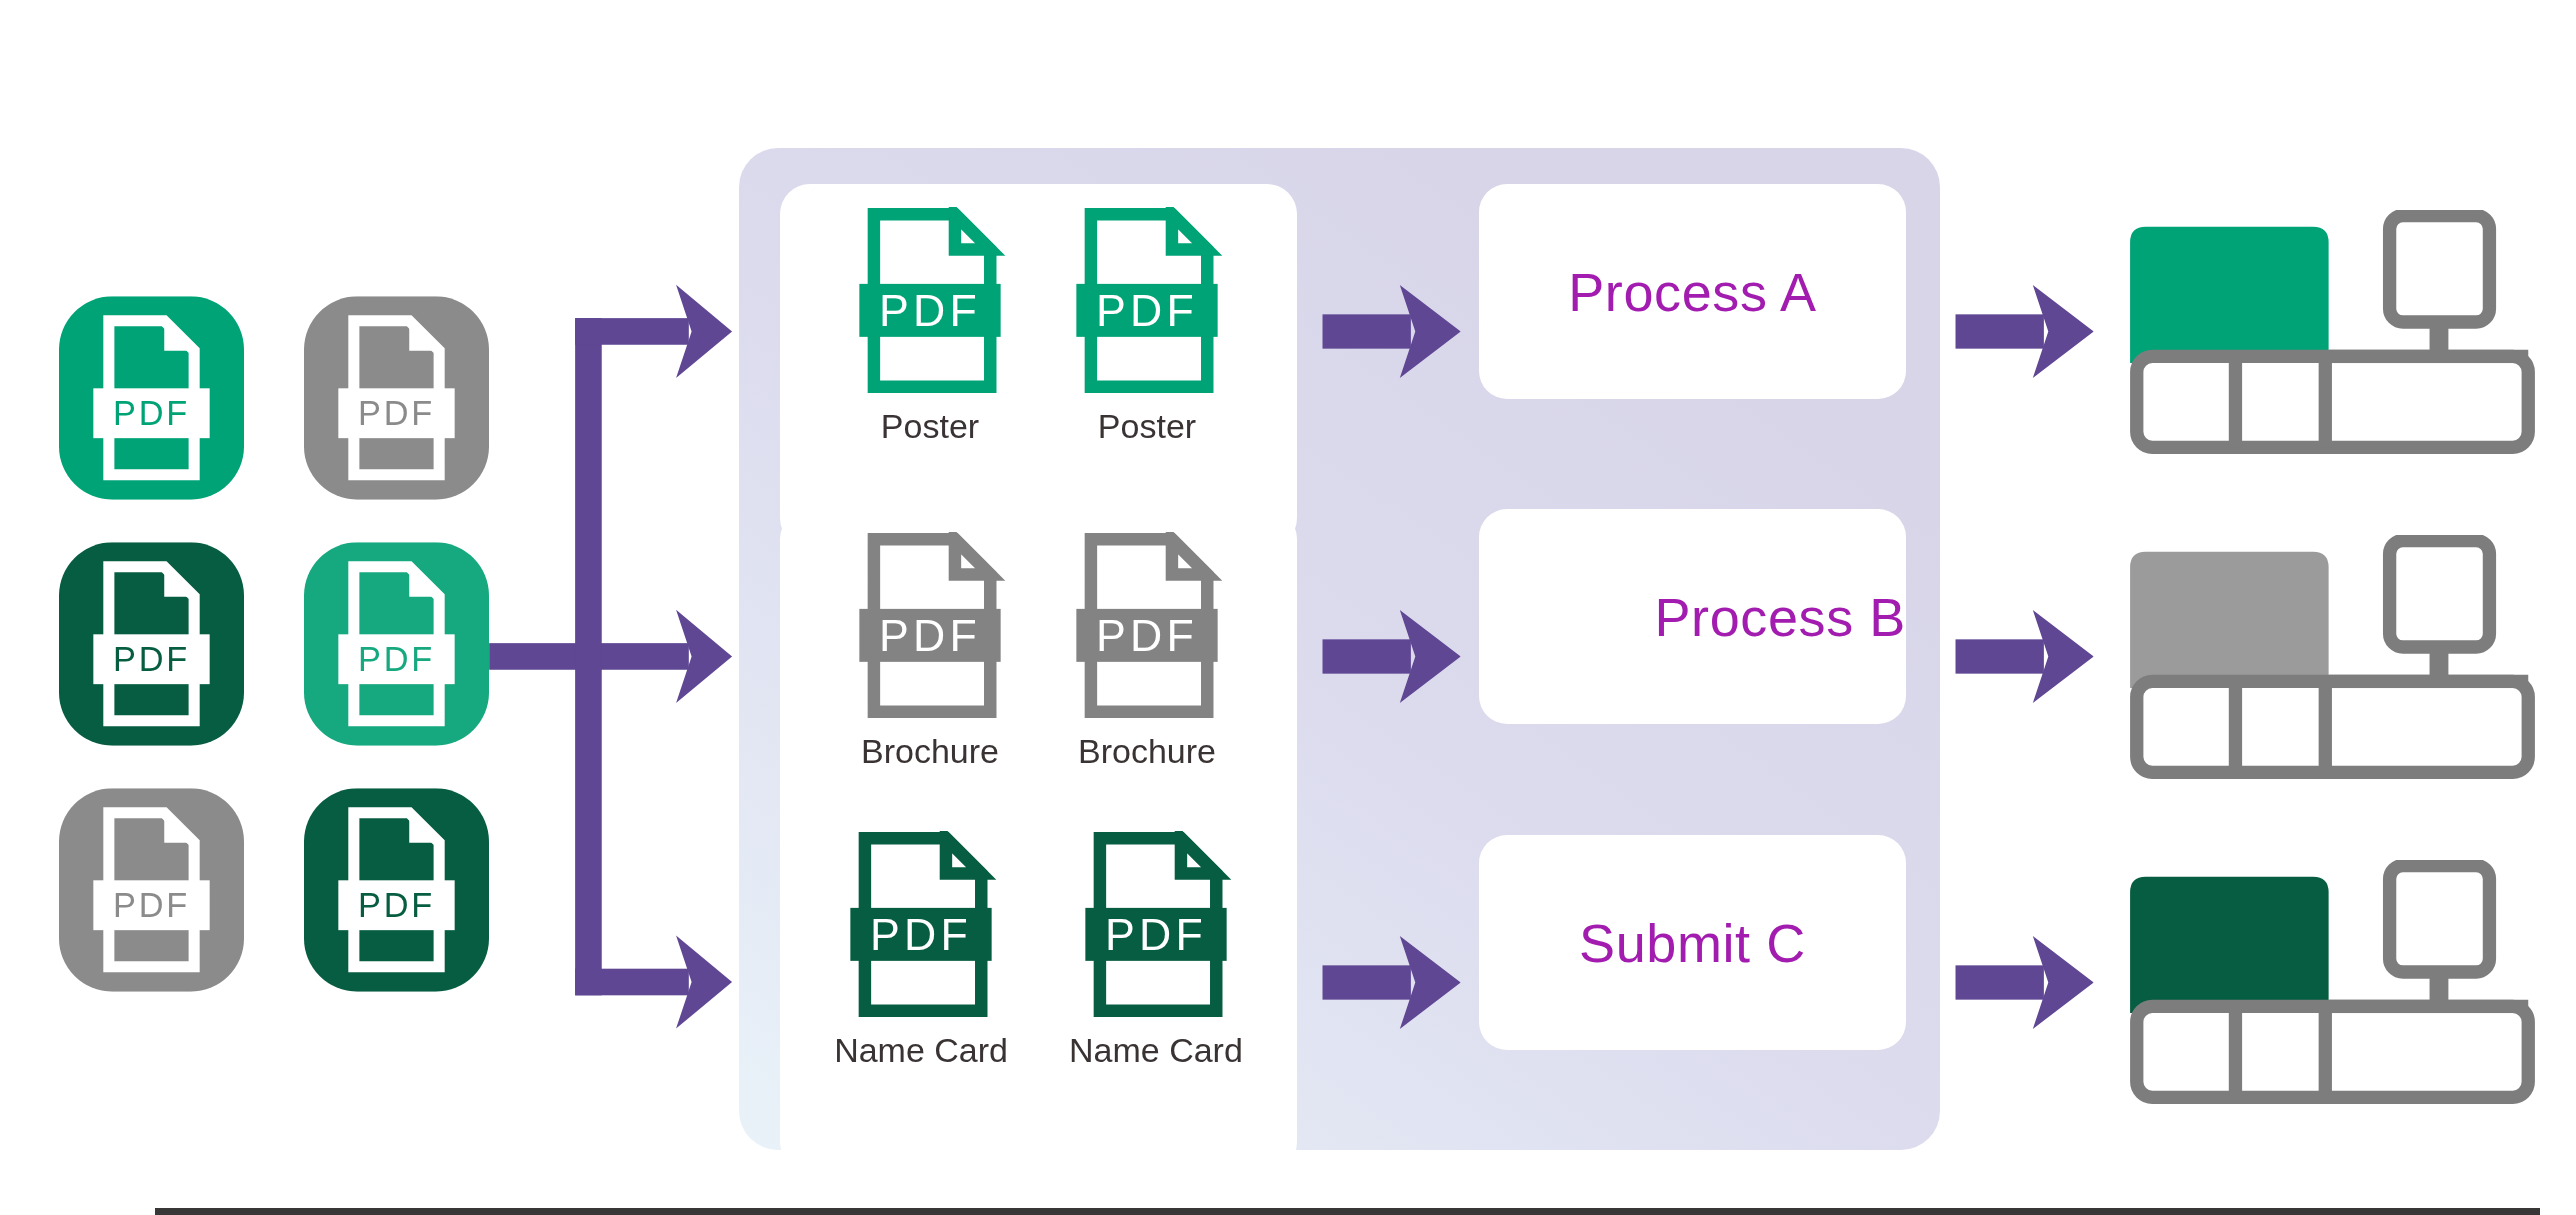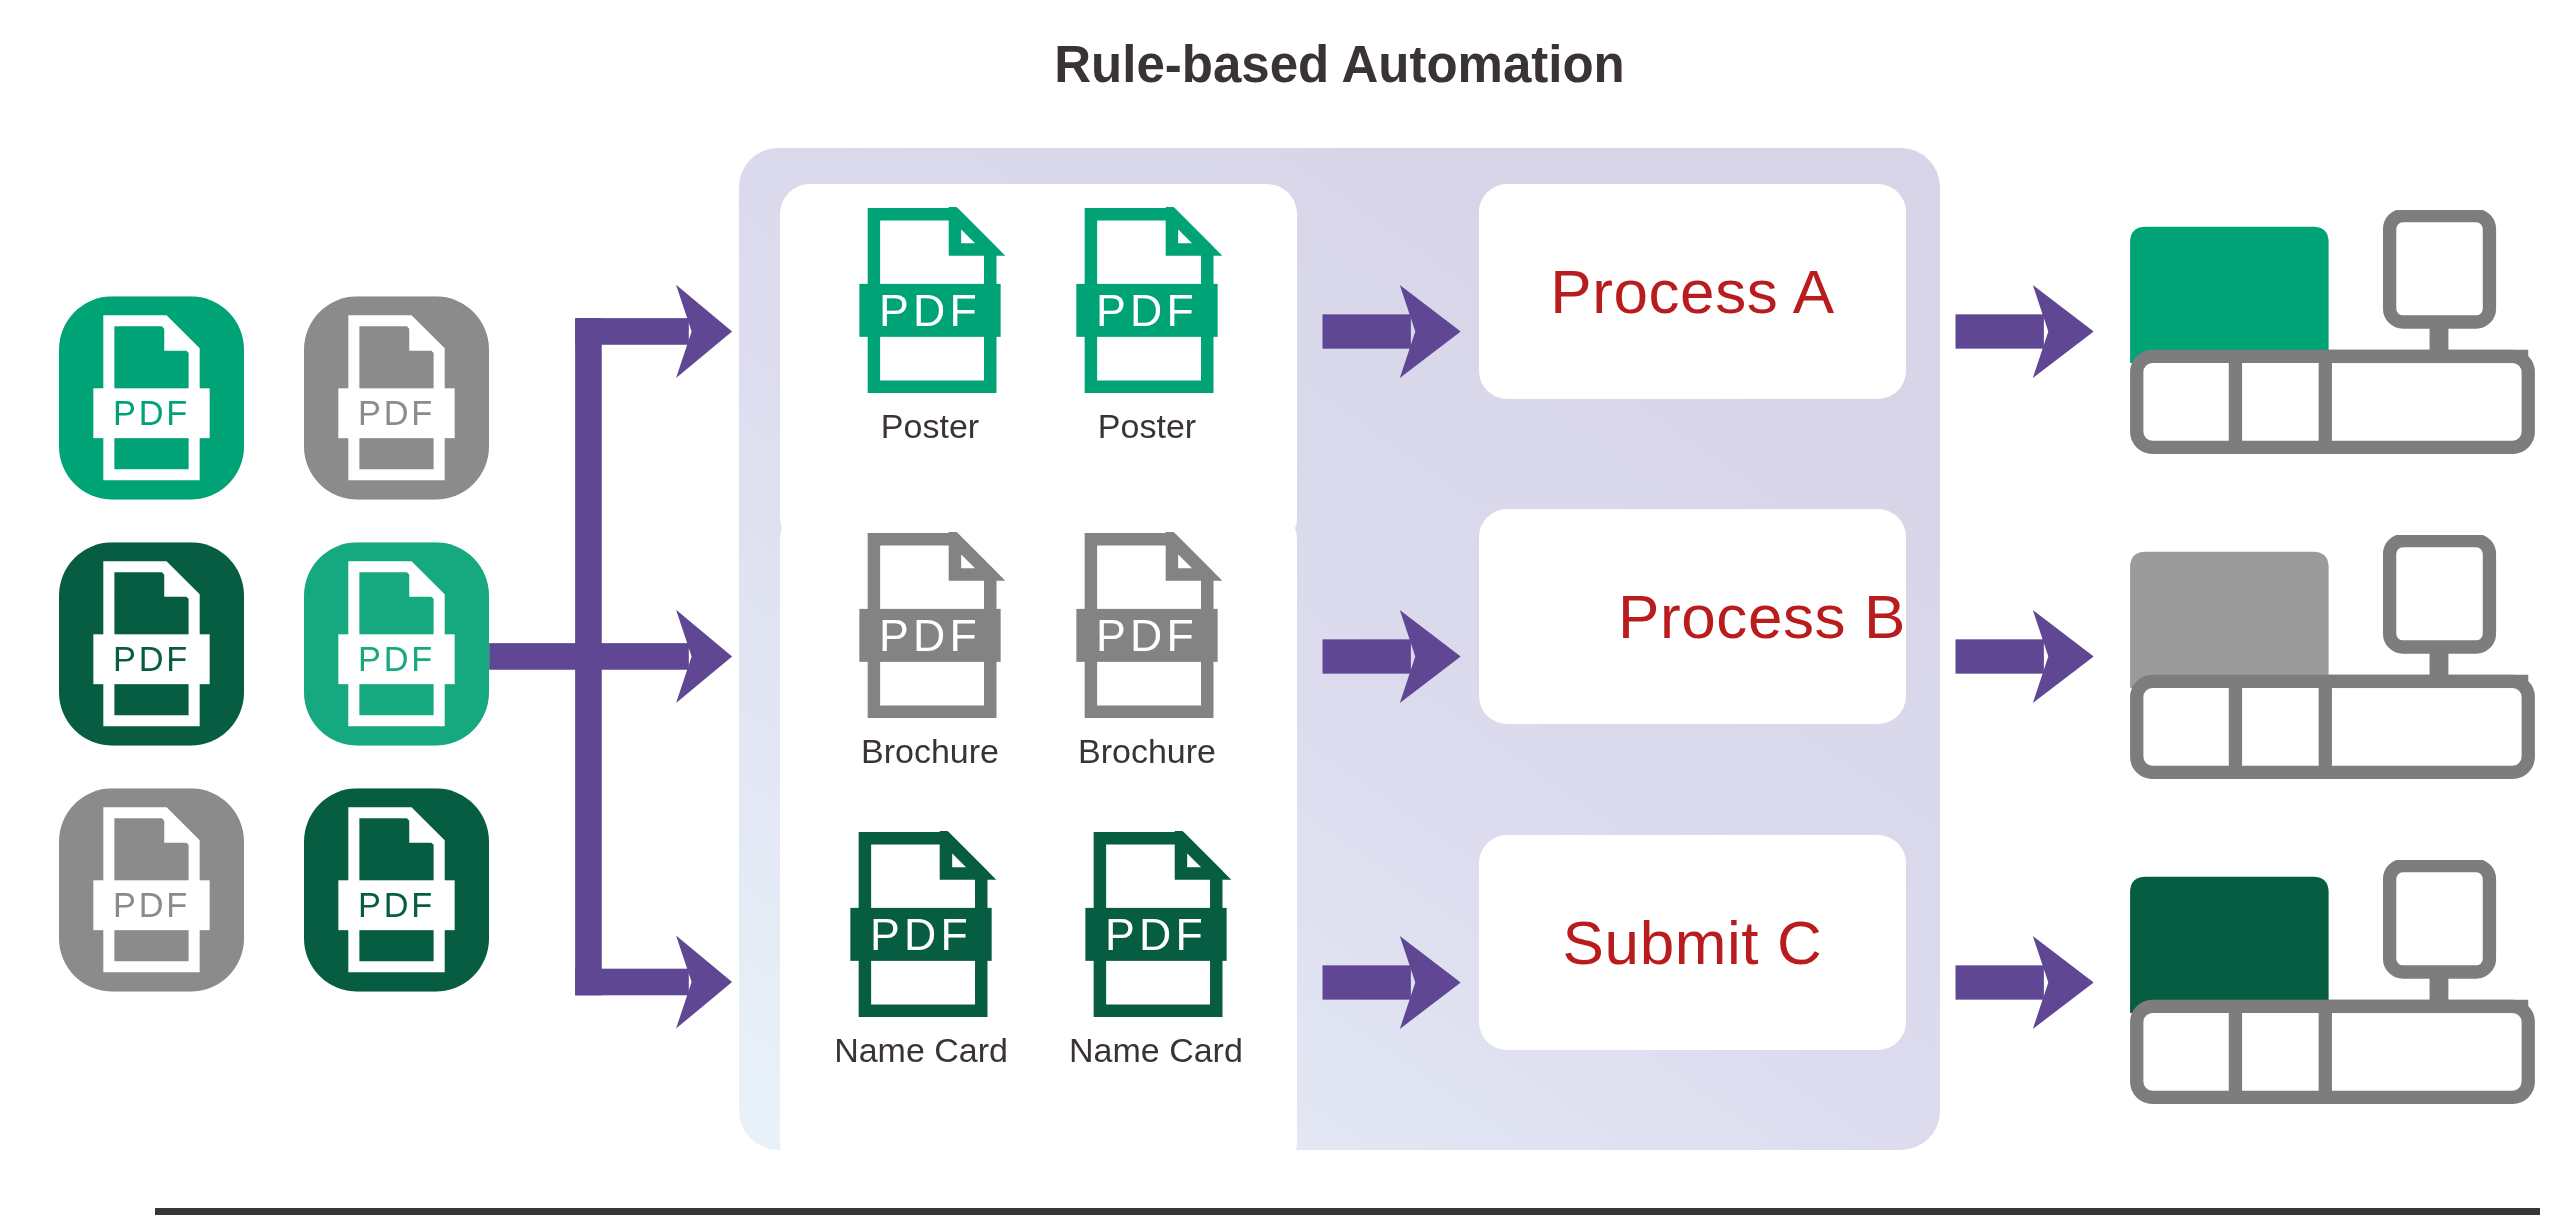--- a/index.html
+++ b/index.html
@@ -25,21 +25,21 @@
   }
   .card{
     position:absolute;width:517px;height:364px;border-radius:30px;background:#ffffff;
     display:flex;justify-content:center;align-items:flex-start;gap:61px;padding-top:23px;box-sizing:border-box;
   }
   .doc-col{display:flex;flex-direction:column;align-items:center;}
   .doc-col svg{display:block;width:156px;height:187px;}
   .doc-label{margin-top:13.3px;font-size:34px;color:#3a3333;}
   .process-box{
     position:absolute;left:1479px;width:427px;height:215px;border-radius:28px;background:#ffffff;
-    display:flex;align-items:center;justify-content:center;font-size:62px;color:#b91c1c;letter-spacing:0.6px;
+    display:flex;align-items:center;justify-content:center;font-size:54px;color:#a21caf;letter-spacing:0.6px;
   }
   .arrow{position:absolute;width:139px;height:93px;color:#5f4794;}
   .arrow svg{display:block;width:100%;height:100%;}
   .printer{position:absolute;left:2130px;width:405px;height:244px;}
   .printer svg{display:block;width:100%;height:100%;}
   svg text{font-family:"Liberation Sans",sans-serif;}
   .bottom-line{position:absolute;left:155px;top:1208px;width:2385px;height:7.2px;background:#242021;opacity:.9;}
 </style>
 </head>
 <body>
@@ -118,21 +118,20 @@
       <rect x="2" y="680" width="360" height="48" fill="currentColor"></rect>
       <rect x="157" y="94" width="48" height="1221" fill="currentColor"></rect>
       <rect x="157" y="94" width="205" height="48" fill="currentColor"></rect>
       <rect x="157" y="1267" width="205" height="48" fill="currentColor"></rect>
       <polygon points="339,34 440,118 339,202 367,118" fill="currentColor"></polygon>
       <polygon points="339,620 440,704 339,788 367,704" fill="currentColor"></polygon>
       <polygon points="339,1207 440,1291 339,1375 367,1291" fill="currentColor"></polygon>
     </svg>
   </div>
 
-  <div class="abs title" style="left:739px;top:32px;width:1201px;">Rule-based Automation</div>
 
   <div class="panel" style="background: linear-gradient(215deg, rgb(216, 213, 233) 20%, rgb(220, 220, 238) 55%, rgb(233, 242, 249) 100%);"></div>
 
   <div class="card" style="left:780px;top:184px;">
     <div class="doc-col" style="color: rgb(0, 163, 118);">
       <svg viewBox="0 0 281 337" width="156" height="187">
           <use href="#sym-pdf-outline"></use>
         </svg>
       <div class="doc-label">Poster</div>
     </div>

